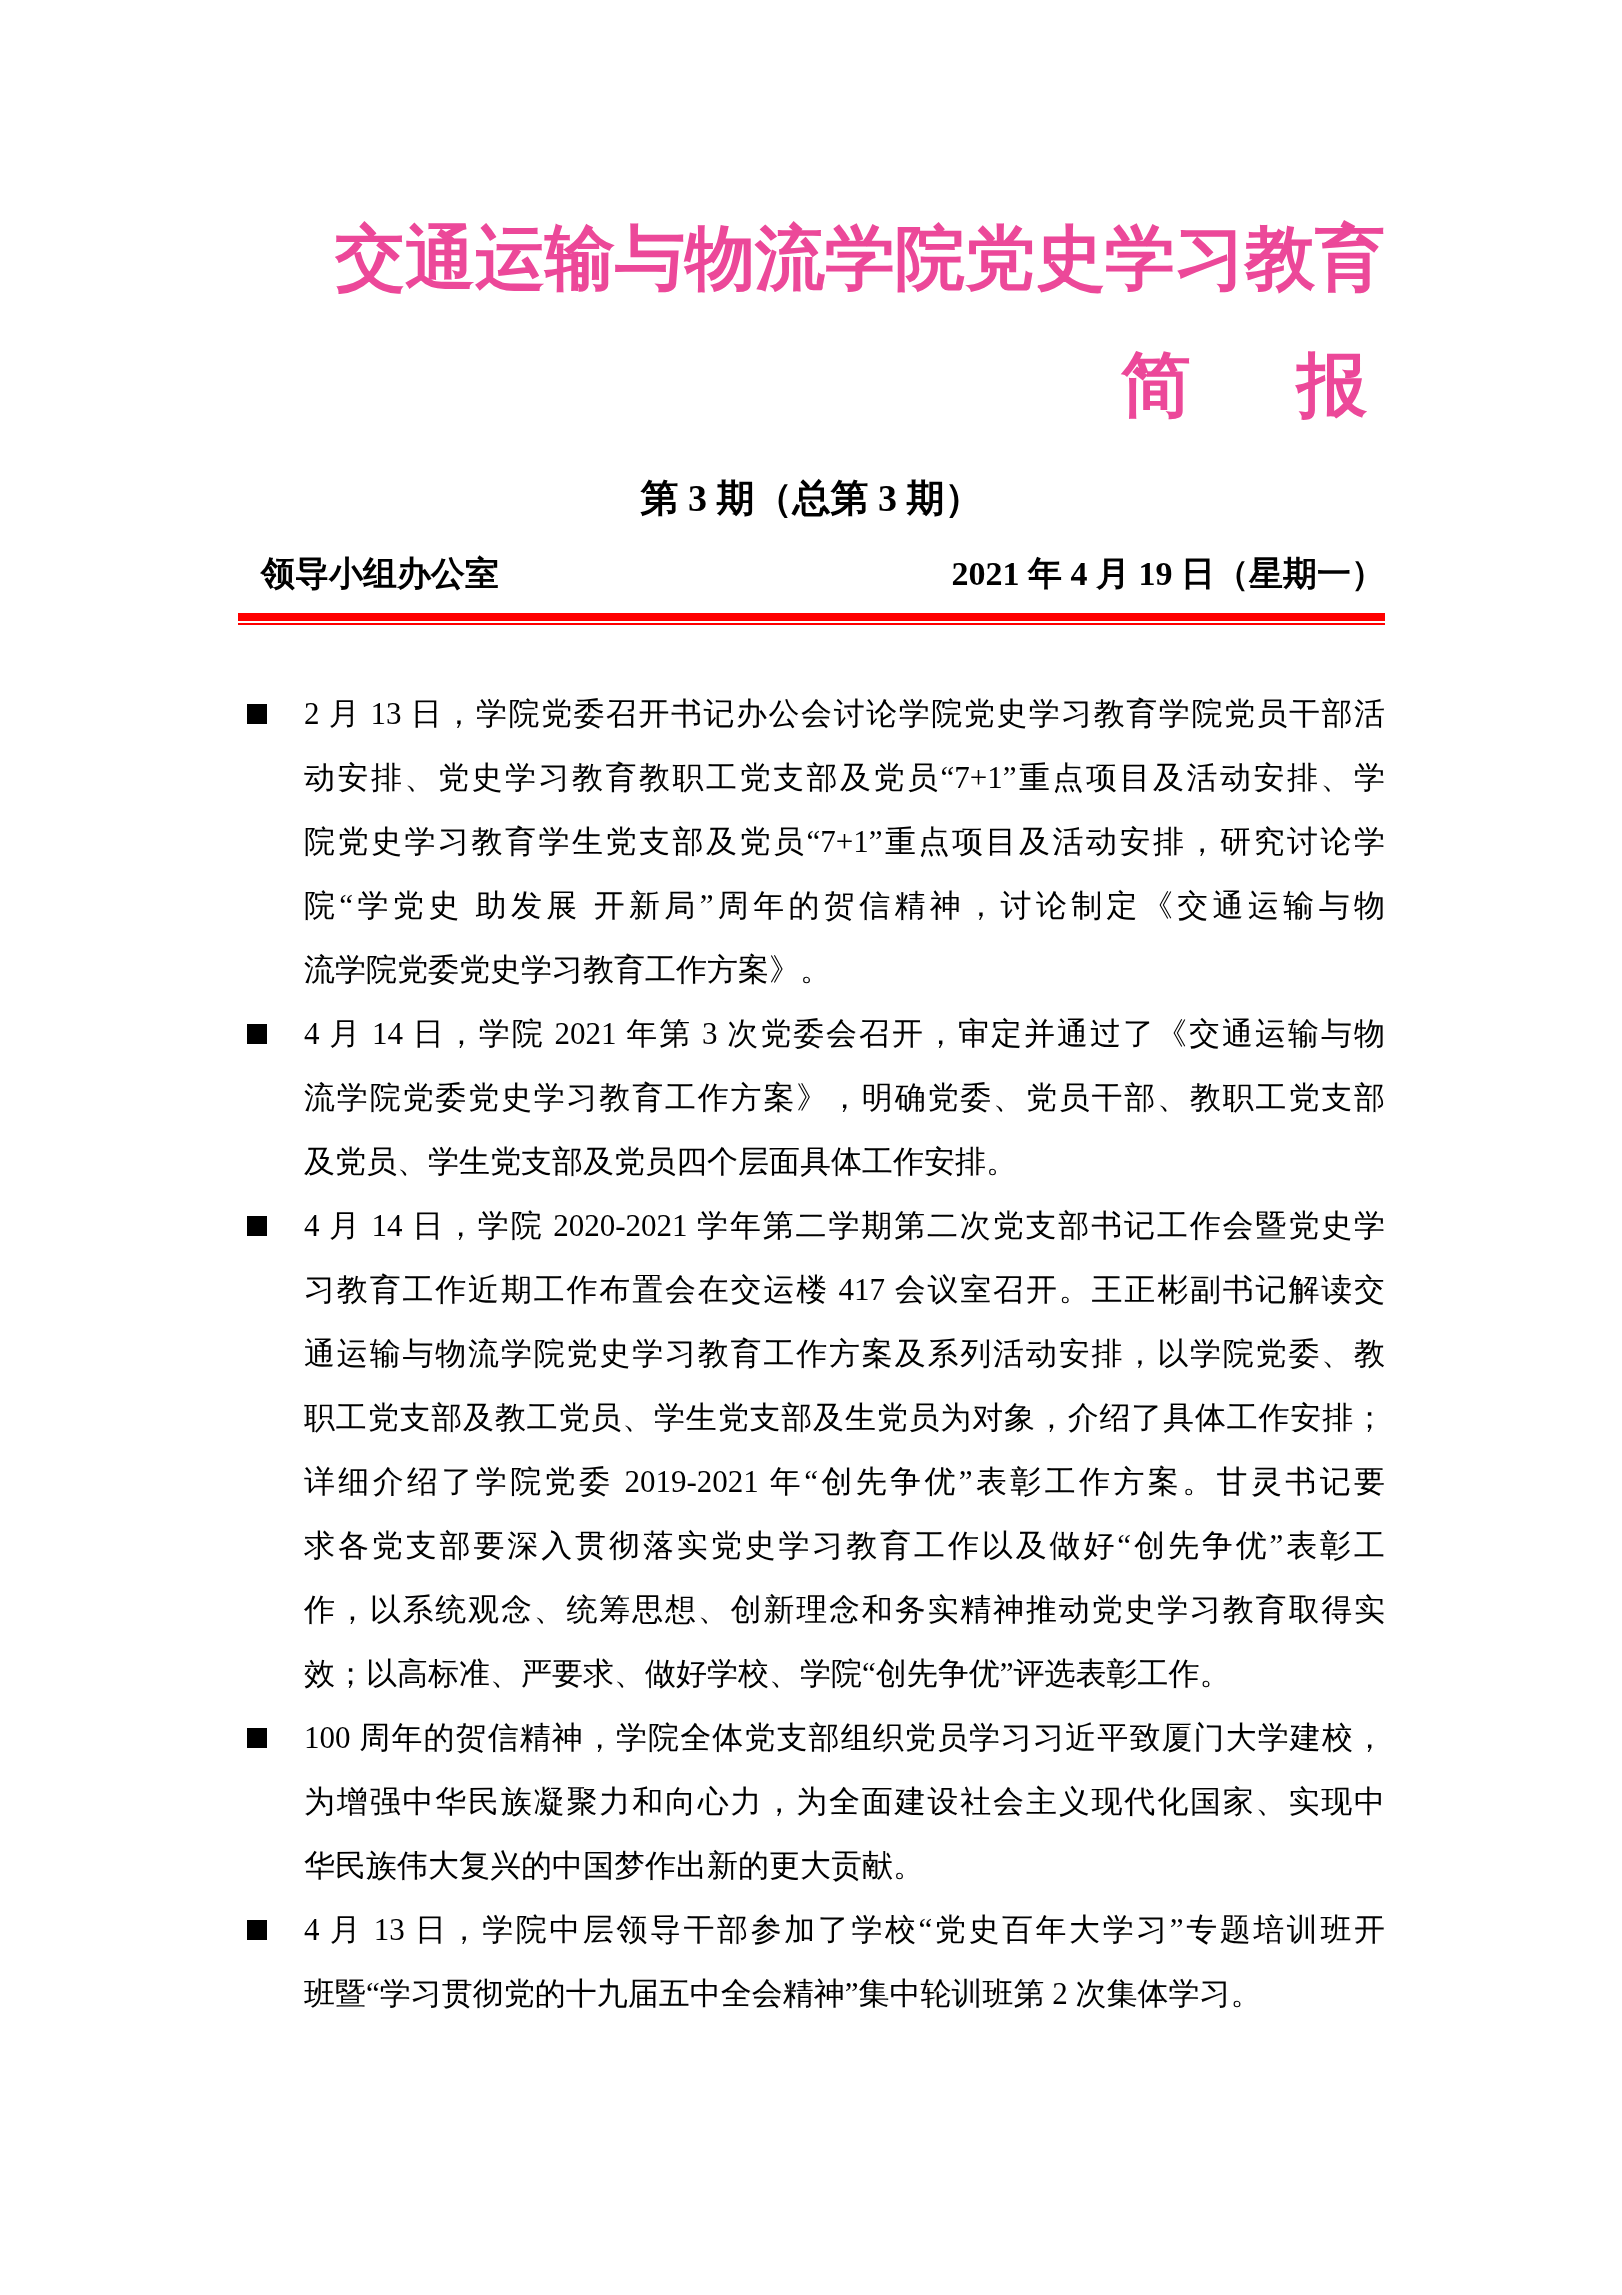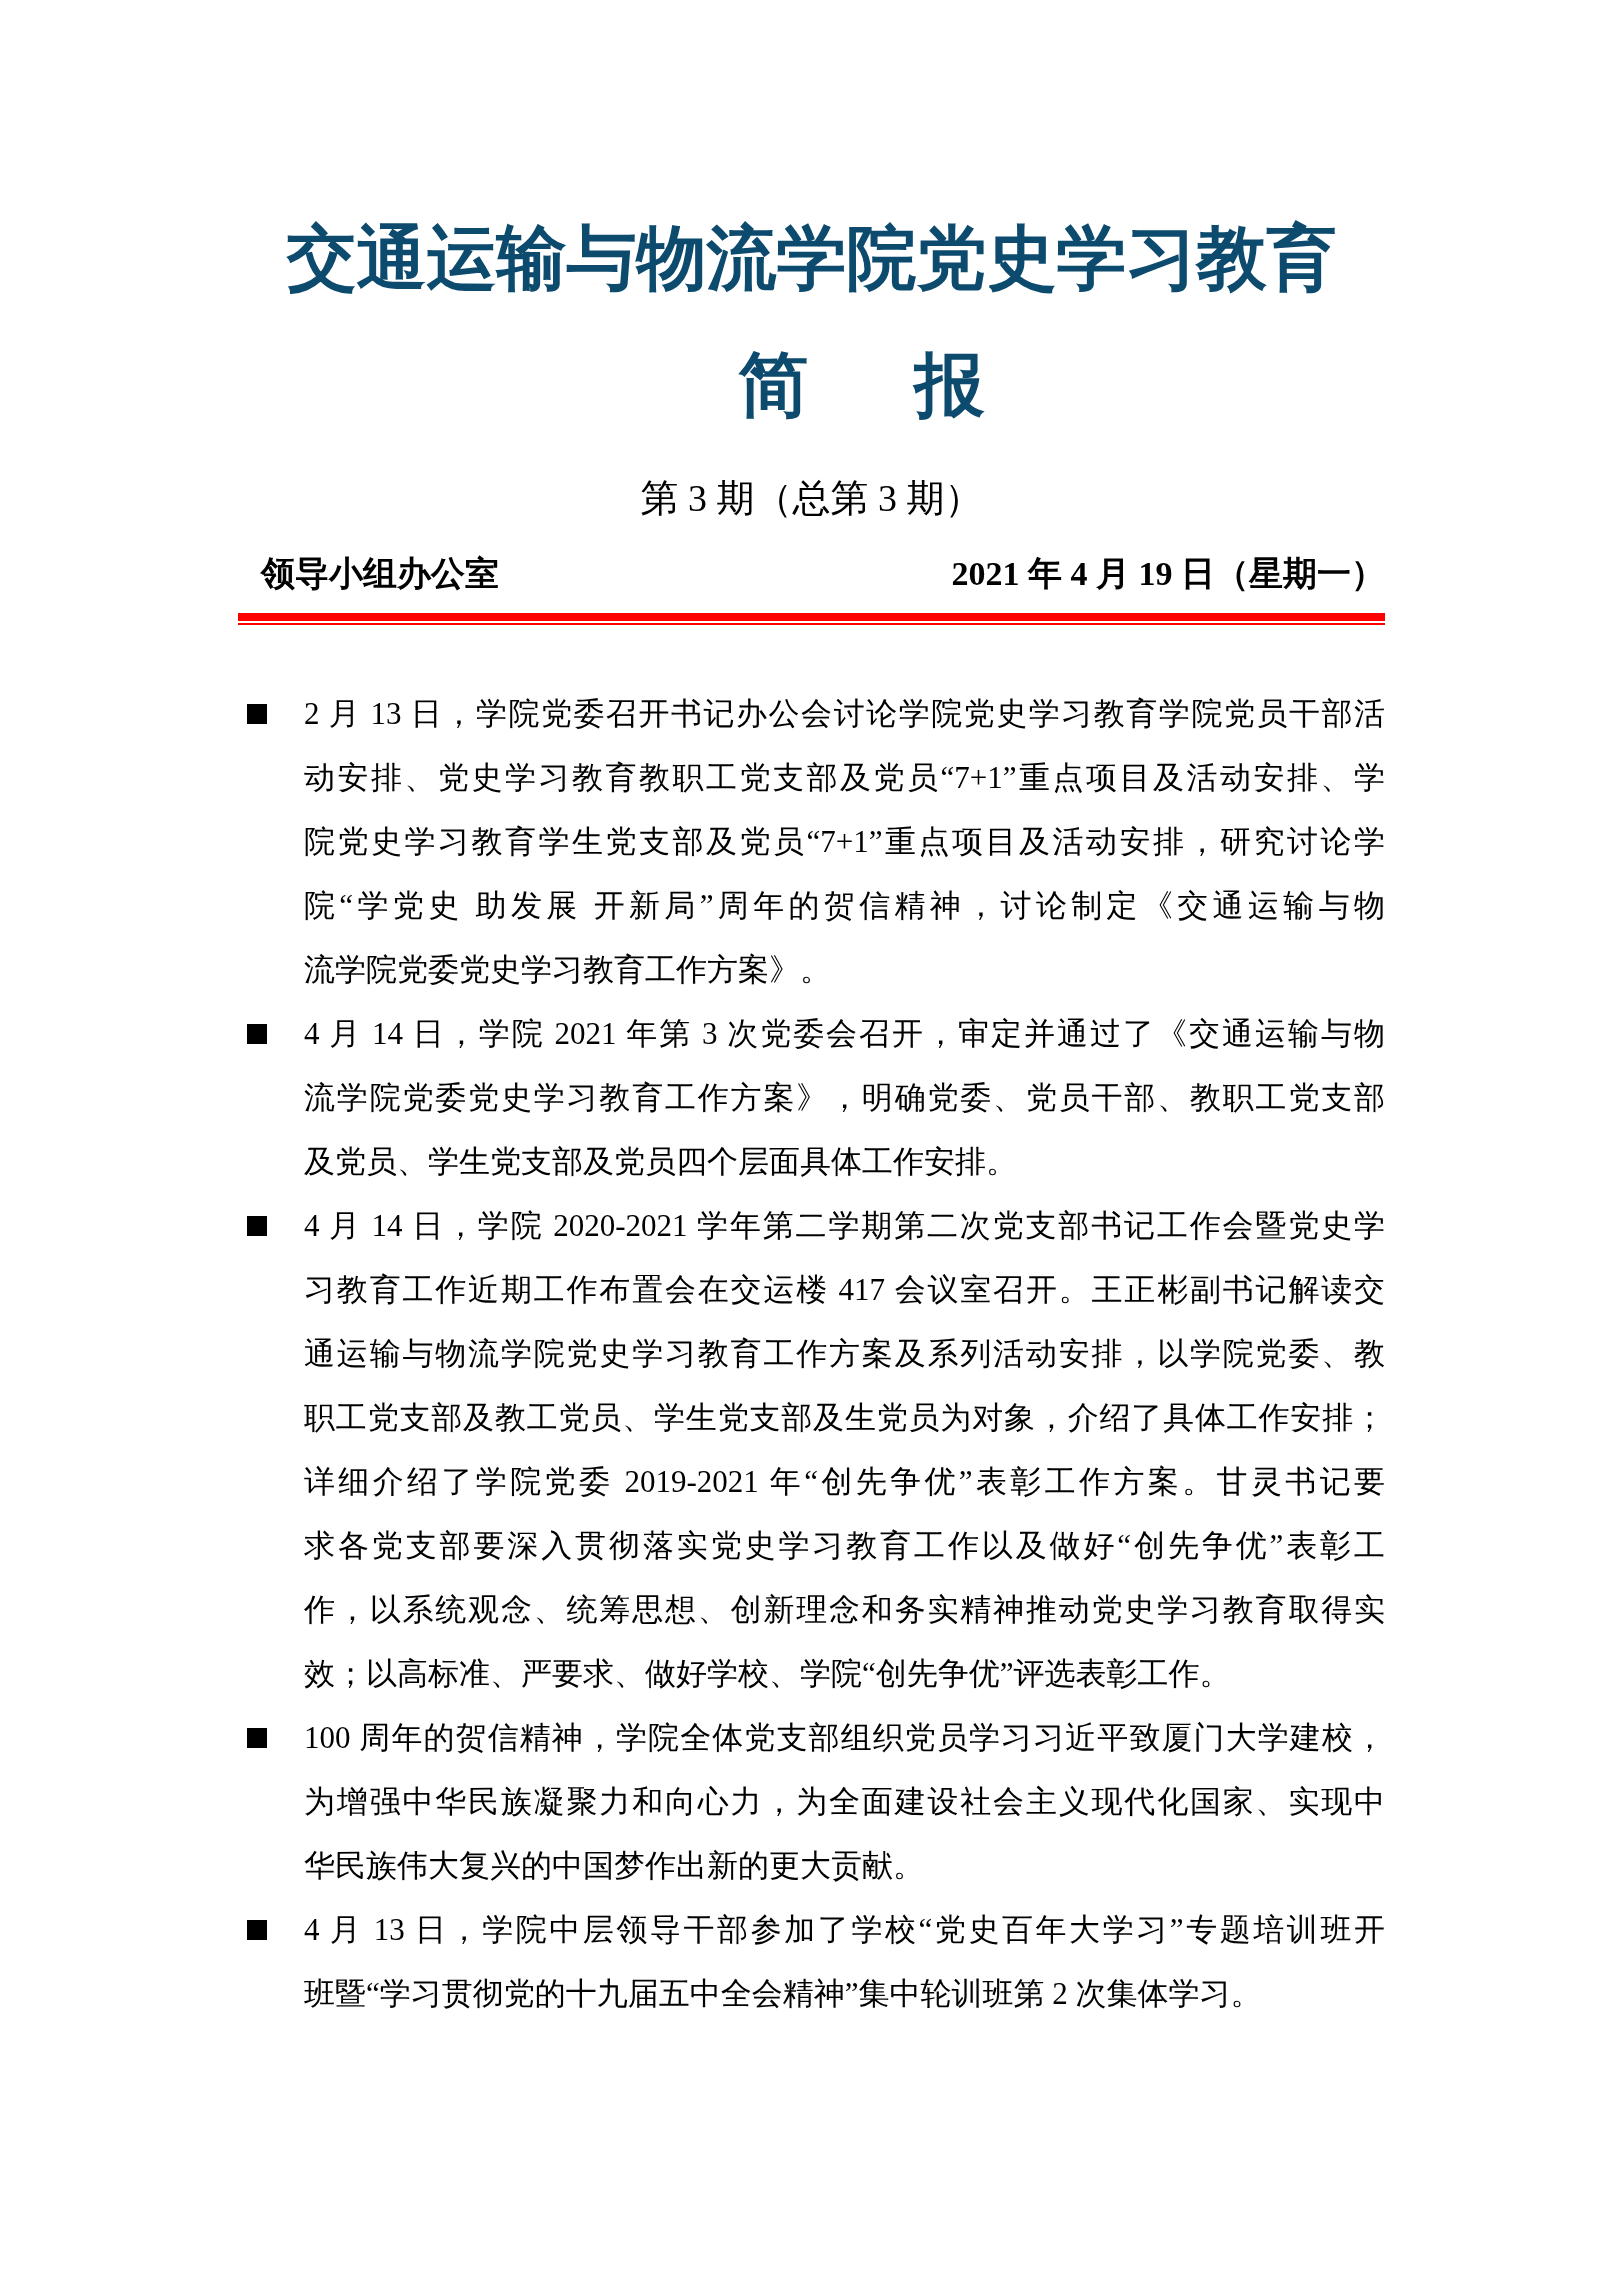--- a/index.html
+++ b/index.html
@@ -7,33 +7,33 @@
     position: relative;
     width: 1623px;
     height: 2296px;
     background: #ffffff;
     overflow: hidden;
     color: #000;
     font-family: "Liberation Serif", "DejaVu Serif", serif;
   }
   .masthead { padding: 195px 238px 0 238px; }
   .title {
-    text-align: center;
-    color: #0c4a6e;
+    text-align: right;
+    color: #ec4899;
     font-weight: bold;
     font-family: "Liberation Sans", "DejaVu Sans", sans-serif;
     font-size: 70px;
     line-height: 127px;
     white-space: nowrap;
   }
   .title.l2 { letter-spacing: 18px; padding-left: 118px; }
   .issue {
     margin-top: 22px;
     text-align: center;
-    font-weight: normal;
+    font-weight: bold;
     font-size: 38px;
     line-height: 55px;
   }
   .meta-row {
     margin-top: 20px;
     display: flex;
     justify-content: space-between;
     align-items: baseline;
     font-weight: bold;
     font-size: 34px;

